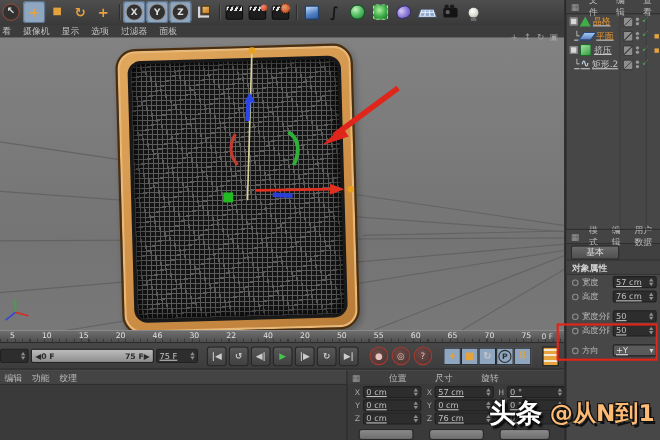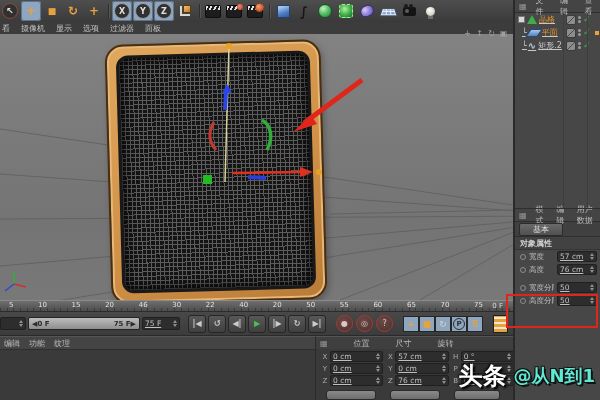--- a/index.html
+++ b/index.html
@@ -147,21 +147,21 @@
   .arow.gap{margin-top:5px;}
   .arow .bullet{width:4px;height:4px;border:1px solid #8d8d8d;border-radius:50%;flex:0 0 auto;}
   .arow .alabel{flex:1;white-space:nowrap;overflow:hidden;}
   .arow .fld{width:40px;flex:0 0 auto;height:11px;}
   .arow .fld.dd{background:#5a5a5a;color:#e0e0e0;}
   .arow .fld.dd .caret{font-size:7px;color:#cfcfcf;margin-left:2px;}
   
   #redbox{left:506px;top:294px;width:92px;height:34px;border:2.5px solid #e0251b;z-index:50;pointer-events:none;box-sizing:border-box;}
   #wm{right:5px;bottom:8px;z-index:60;display:flex;align-items:center;gap:7px;font-weight:bold;pointer-events:none;}
   #wm .brand{font-size:24px;color:#ffffff;text-shadow:2px 2px 2px #000,-1px -1px 2px #000;}
-  #wm .handle{font-size:18px;color:#5eead4;text-shadow:2px 2px 0 #111,-1px -1px 0 #111,1px -1px 0 #111,-1px 1px 0 #111;}
+  #wm .handle{font-size:21px;color:#fdba74;text-shadow:2px 2px 0 #111,-1px -1px 0 #111,1px -1px 0 #111,-1px 1px 0 #111;}
 </style>
 </head>
 <body>
 
 <div id="app">
 
   <div id="toolbar" class="abs">
 
       <div class="tbtn circ">
         <span class="ti ring">↖</span>
@@ -576,20 +576,35 @@
             <span class="sw"></span>
             <span class="d2">
               <i></i>
               <i></i>
             </span>
             <span class="chk">✓</span>
           </span>
           <span class="otag"></span>
         </div>
 
+        <div class="orow tagged">
+          <span class="node"></span>
+
+          <span class="oicon oi-extrude"></span>
+          <span class="olabel">挤压</span>
+          <span class="toggles">
+            <span class="sw"></span>
+            <span class="d2">
+              <i></i>
+              <i></i>
+            </span>
+            <span class="chk">✓</span>
+          </span>
+          <span class="otag"></span>
+        </div>
 
         <div class="orow child">
 
           <span class="elbow">└</span>
           <span class="oicon oi-spline">∿</span>
           <span class="olabel">矩形.2</span>
           <span class="toggles">
             <span class="sw"></span>
             <span class="d2">
               <i></i>
@@ -653,20 +668,28 @@
           <span class="alabel">高度分段</span>
           <div class="fld">
             <span class="val">50</span>
             <span class="st">
               <i class="up"></i>
               <i class="dn"></i>
             </span>
           </div>
         </div>
 
+        <div class="arow gap">
+          <span class="bullet"></span>
+          <span class="alabel">方向</span>
+          <div class="fld dd">
+            <span class="val">+Y</span>
+            <span class="caret">▾</span>
+          </div>
+        </div>
       </div>
   </div>
 
   <div id="redbox" class="abs"></div>
 
   <div id="wm" class="abs">
     <span class="brand">头条</span>
     <span class="handle">@从N到1</span>
   </div>
 

